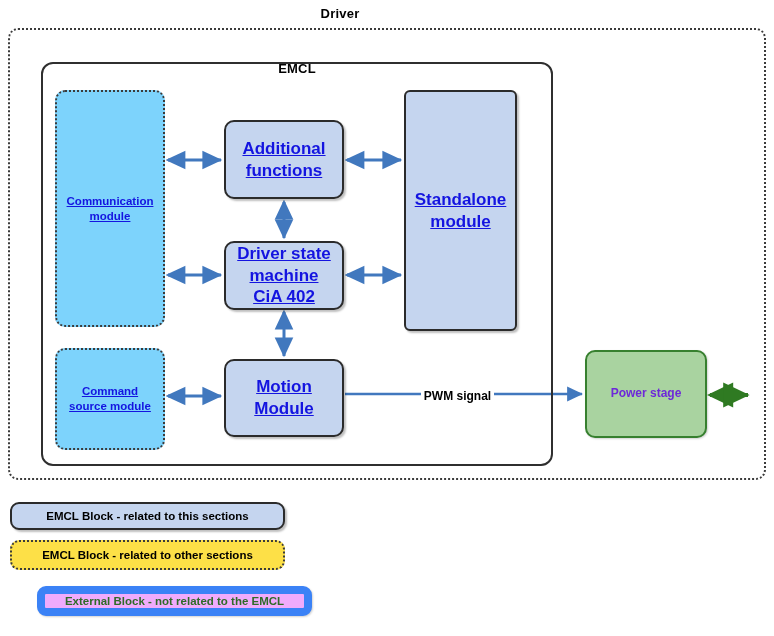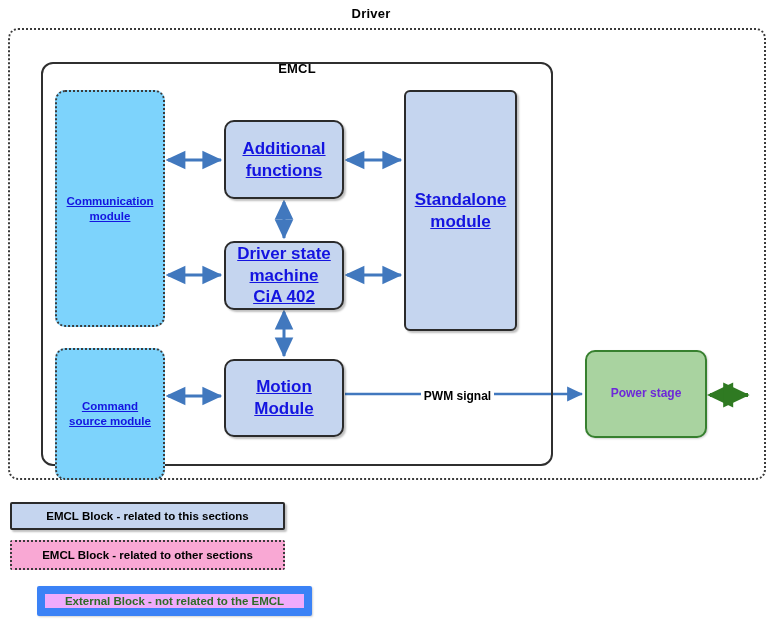--- a/index.html
+++ b/index.html
@@ -100,28 +100,28 @@
     font-weight: bold;
     text-align: right;
   }
 
   
   .legend-item {
     display: flex;
     align-items: center;
     justify-content: center;
     text-align: center;
-    border-radius: 2px;
+    border-radius: 9px;
     left: 10px;
     width: 275px;
   }
   .legend-item span { font-size: 11.5px; font-weight: bold; }
   .legend-this { background:#c5d5ef; border:2px solid #2b2b2b; box-shadow:2px 2px 2px rgba(0,0,0,0.25); }
   .legend-this span { color:#000; }
-  .legend-other { background:#f9a8d4; border:2.5px dotted #3b3b3b; }
+  .legend-other { background:#fde047; border:2.5px dotted #3b3b3b; }
   .legend-other span { color:#000; }
   .legend-ext { background:#f0abfc; border:8px solid #3b82f6; box-shadow:1px 1px 2px rgba(0,0,0,0.18);margin-left:27px; }
   .legend-ext span { color:#2e6b27; }
 
   
   .edge-label {
     font-size: 12px;
     font-weight: bold;
     color: #000;
     background: #ffffff;
@@ -160,34 +160,34 @@
 
   <line x1="284" y1="202" x2="284" y2="238" stroke="#4178be" stroke-width="3" marker-start="url(#ah-blue-start)" marker-end="url(#ah-blue-end)"></line>
 
   <line x1="284" y1="312" x2="284" y2="356" stroke="#4178be" stroke-width="3" marker-start="url(#ah-blue-start)" marker-end="url(#ah-blue-end)"></line>
 
   <line x1="345" y1="394" x2="582" y2="394" stroke="#4178be" stroke-width="2.4" marker-end="url(#ah-blue-end)"></line>
 
   <line x1="710" y1="395" x2="748" y2="395" stroke="#2f7a22" stroke-width="4" marker-start="url(#ah-green-start)" marker-end="url(#ah-green-end)"></line>
 </svg>
 
-<div class="abs container-title" style="left:0; top:6px; width:680px;margin-left:31px;">Driver</div>
+<div class="abs container-title" style="left:0; top:6px; width:680px;">Driver</div>
 
 <div class="abs driver-box"></div>
 
 <div class="abs container-title" style="left:41px; top:47px; width:512px;margin-top:14px;">EMCL</div>
 
 <div class="abs emcl-box"></div>
 
 <div class="abs block blk-other" style="left:55px; top:90px; width:110px; height:237px;">
   <span class="lbl">Communication
 module</span>
 </div>
 
-<div class="abs block blk-other" style="left:55px; top:348px; width:110px; height:132px;">
+<div class="abs block blk-other" style="left:55px; top:348px; width:110px; height:102px;">
   <span class="lbl">Command
 source module</span>
 </div>
 
 <div class="abs block blk-this" style="left:224px; top:120px; width:120px; height:79px;">
   <span class="lbl">Additional
 functions</span>
 </div>
 
 <div class="abs block blk-this" style="left:224px; top:241px; width:120px; height:69px;">

